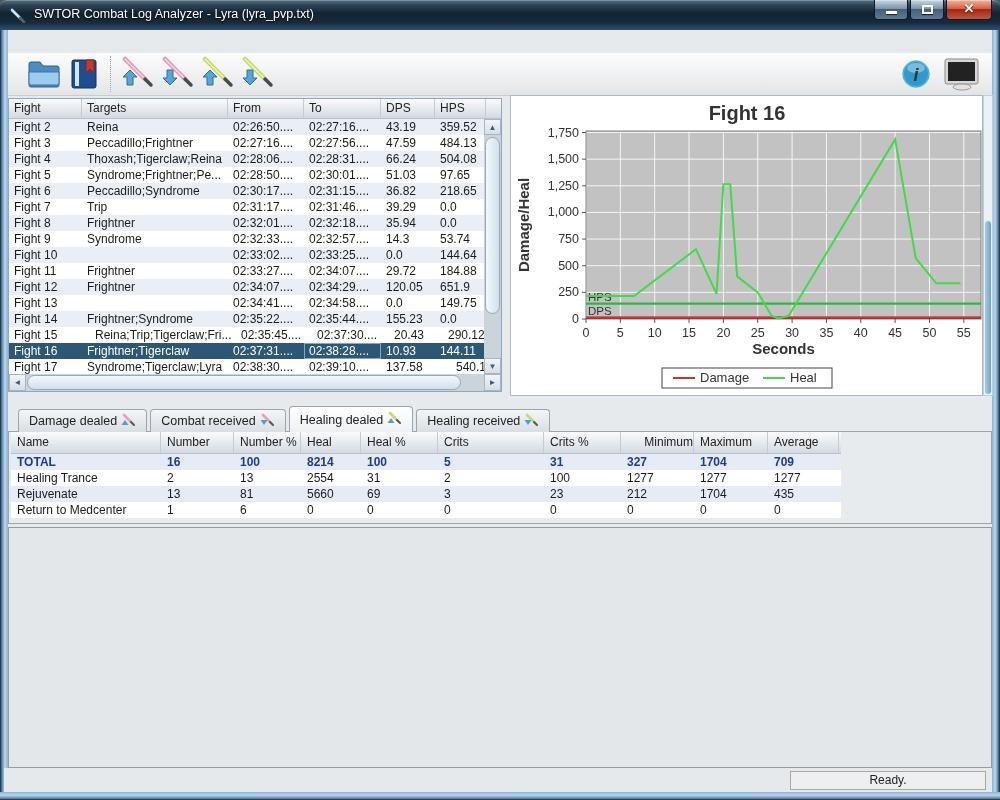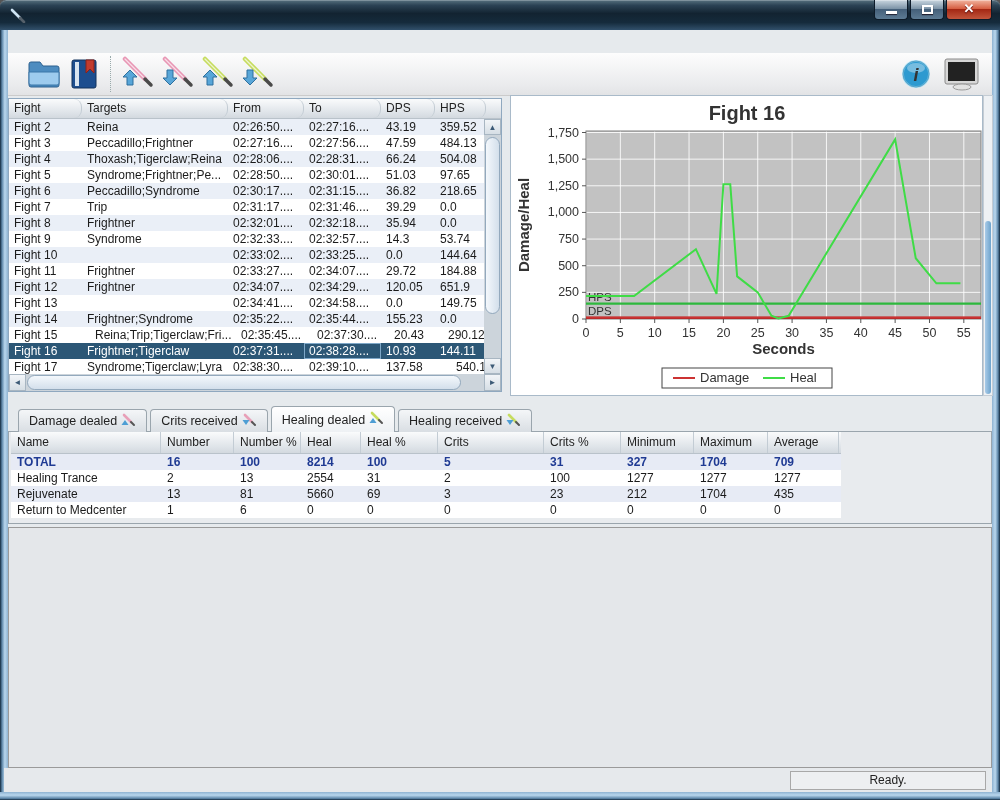--- a/index.html
+++ b/index.html
@@ -30,21 +30,21 @@
   .mn{text-decoration:underline;}
   .toolbar{position:absolute;left:8px;top:53px;width:984px;height:43px;
     background:linear-gradient(180deg,#fdfdfd,#e9eaec 80%,#e2e3e5);border-bottom:1px solid #cbcbcb;
     display:flex;align-items:center;}
   .tbtn{width:40px;height:38px;display:flex;align-items:center;justify-content:center;}
   .tsep{width:1px;height:36px;margin:0 6px;border-left:1px dotted #9aa;}
   .tb-right{position:absolute;right:10px;top:2px;display:flex;align-items:center;gap:6px;}
   
   .fight-panel{position:absolute;left:8px;top:98px;width:494px;height:294px;background:#fff;border:1px solid #8fa8bf;}
   .fhead{display:flex;height:20px;background:linear-gradient(180deg,#fafbfc,#dfe4e9 70%,#d3d9df);border-bottom:1px solid #b9c2ca;}
-  .fhead span{font-size:12px;color:#222;padding:2px 12px 0 5px;border-right:1px solid #c3ccd4;overflow:hidden;white-space:nowrap;border-radius:8px;}
+  .fhead span{font-size:12px;color:#222;padding:2px 12px 0 5px;border-right:1px solid #c3ccd4;overflow:hidden;white-space:nowrap;}
   .frow{display:flex;height:16px;}
   .frow span{font-size:12px;color:#1b1b1b;padding:1px 0 0 5px;overflow:hidden;white-space:nowrap;}
   .frow.stripe{background:#eaeff7;}
   .frow.selected{background:#2c5776;}
   .frow.selected span{color:#fff;}
   .frow .focus-cell{outline:1px solid #7fa8c8;outline-offset:-1px;}
   .vscroll{position:absolute;right:0;top:20px;width:17px;bottom:17px;background:#ccd4db;}
   .sarrow{position:absolute;left:0;width:17px;height:16px;background:linear-gradient(180deg,#f2f5f8,#d6dee5);border:1px solid #a8b6c2;color:#3c5a76;font-size:8px;text-align:center;line-height:15px;}
   .vthumb{position:absolute;left:1px;width:15px;border:1px solid #93a9bd;border-radius:8px;background:linear-gradient(90deg,#f4f8fc,#d3dfeb);}
   .hscroll{position:absolute;left:0;bottom:0;height:17px;right:0;background:#ccd4db;}
@@ -75,20 +75,21 @@
 </head>
 <body>
 
 <div class="win">
 
   <div class="titlebar">
     <svg class="title-icon" viewBox="0 0 16 16">
       <line x1="2" y1="3" x2="10" y2="11" stroke="#cfe4f4" stroke-width="2.6" stroke-linecap="round"></line>
       <line x1="10" y1="11" x2="14" y2="15" stroke="#55606a" stroke-width="2.6" stroke-linecap="round"></line>
     </svg>
+    <span class="title-text">SWTOR Combat Log Analyzer - Lyra (lyra_pvp.txt)</span>
     <div class="winbtn min"><span class="glyph-min"></span></div>
     <div class="winbtn max"><span class="glyph-max"></span></div>
     <div class="winbtn close"><span>✕</span></div>
   </div>
   <div class="frame-l"></div>
   <div class="frame-r"></div>
   <div class="frame-b"></div>
 
 
   <div class="toolbar">
@@ -398,21 +399,21 @@
   <div class="tabs" id="tabs">
       <div class="tab">
         <span>Damage dealed</span>
         <span><svg width="15" height="14" viewBox="0 0 15 14">
             <line x1="3" y1="2" x2="10" y2="9" stroke="#e8a0b8" stroke-width="2.6" stroke-linecap="round"></line>
             <line x1="10" y1="9" x2="13" y2="12" stroke="#555" stroke-width="2" stroke-linecap="round"></line>
             <polygon points="4,7 7.5,12 0.5,12" fill="#4e9ed4"></polygon>
           </svg></span>
       </div>
       <div class="tab">
-        <span>Crits received</span>
+        <span>Combat received</span>
         <span><svg width="15" height="14" viewBox="0 0 15 14">
             <line x1="3" y1="2" x2="10" y2="9" stroke="#e8a0b8" stroke-width="2.6" stroke-linecap="round"></line>
             <line x1="10" y1="9" x2="13" y2="12" stroke="#555" stroke-width="2" stroke-linecap="round"></line>
             <polygon points="4,12 0.5,7 7.5,7" fill="#4e9ed4"></polygon>
           </svg></span>
       </div>
       <div class="tab selected">
         <span>Healing dealed</span>
         <span><svg width="15" height="14" viewBox="0 0 15 14">
             <line x1="3" y1="2" x2="10" y2="9" stroke="#c6dc5e" stroke-width="2.6" stroke-linecap="round"></line>
@@ -432,21 +433,21 @@
 
   <div class="detail-panel">
     <div class="dhead" id="detail-head">
         <span style="width: 150px;">Name</span>
         <span style="width: 73px;">Number</span>
         <span style="width: 67px;">Number %</span>
         <span style="width: 60px;">Heal</span>
         <span style="width: 77px;">Heal %</span>
         <span style="width: 106px;">Crits</span>
         <span style="width: 77px;">Crits %</span>
-        <span style="width: 73px;">Minimum</span>
+        <span style="width: 73px; text-align: right;">Minimum</span>
         <span style="width: 74px;">Maximum</span>
         <span style="width: 71px;">Average</span>
       </div>
     <div id="detail-body">
         <div class="drow stripe total">
           <span style="width: 150px;">TOTAL</span>
           <span style="width: 73px;">16</span>
           <span style="width: 67px;">100</span>
           <span style="width: 60px;">8214</span>
           <span style="width: 77px;">100</span>

